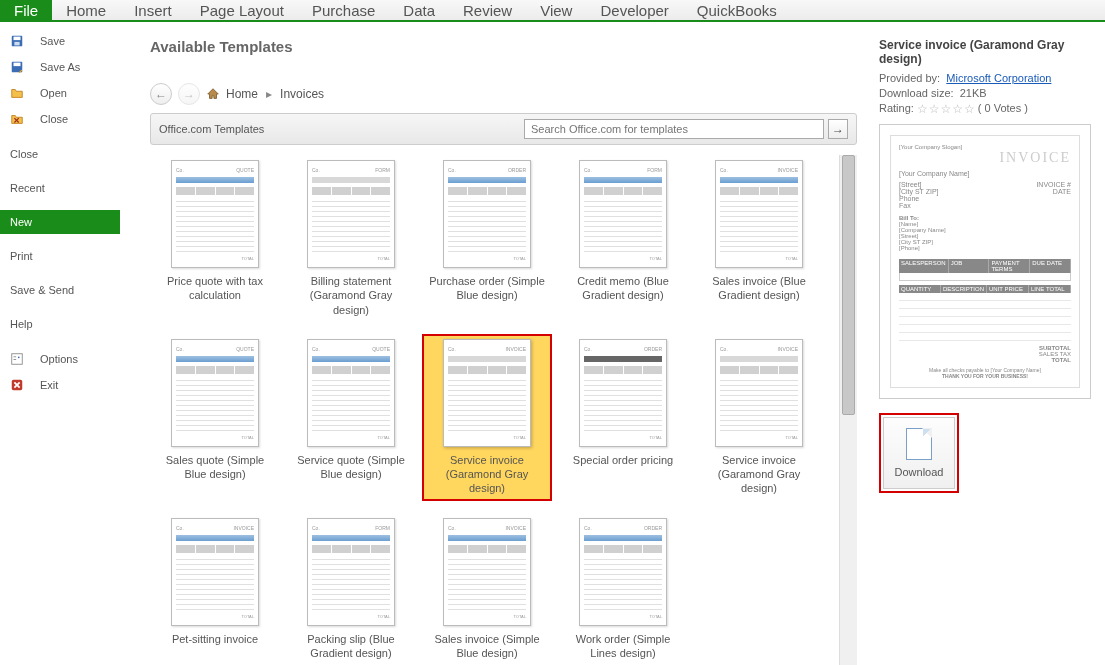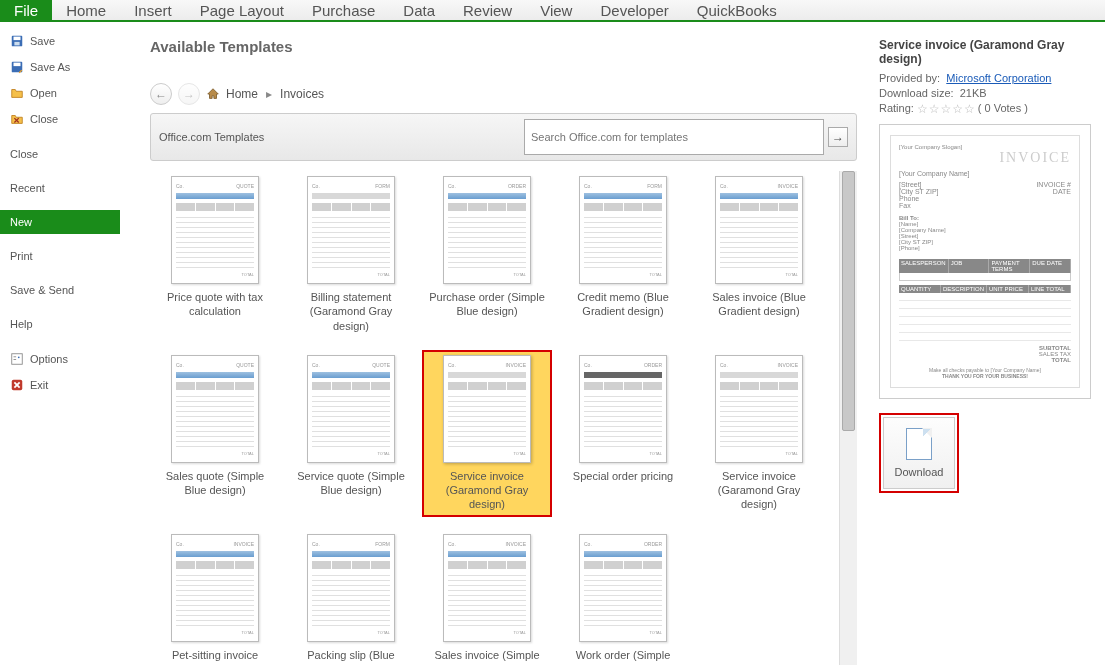--- a/index.html
+++ b/index.html
@@ -7,39 +7,39 @@
 
 
 .ribbon { height: 22px; background: linear-gradient(#f8f8f8,#ececec); border-bottom: 2px solid #1a8c1a; display: flex; align-items: center; }
 .ribbon .tab { padding: 16px 14px; height: 100%; display: flex; align-items: center; cursor: pointer; color: #555; font-size: 15px; }
 .ribbon .tab.active { background: #1a8c1a; color: #fff; font-weight: 400; }
 
 .main { display: flex; height: calc(100% - 22px); }
 
 
 .sidebar { width: 120px; background: #fff; padding-top: 6px; }
-.sidebar .item { padding: 6px 10px; display: flex; align-items: center; gap: 6px; cursor: pointer; color: #555; font-size: 11px; }
+.sidebar .item { padding: 6px 10px; display: flex; align-items: center; gap: 16px; cursor: pointer; color: #555; font-size: 11px; }
 .sidebar .sep { height: 10px; }
 .sidebar .item.selected { background: #1a8c1a; color: #fff; position: relative; }
 .sidebar .item.selected::after { content:''; position:absolute; right:-8px; top:50%; transform:translateY(-50%); border:8px solid transparent; border-left-color:#1a8c1a; }
 .icon { width: 14px; height: 14px; display: inline-flex; align-items: center; justify-content: center; flex-shrink:0; }
 .icon svg { width: 14px; height: 14px; }
 
 
 .content { flex: 1; display: flex; background: #fff; }
 .templates { flex: 1; padding: 16px 8px 0 30px; position: relative; }
 .templates h2 { font-size: 15px; font-weight: 600; color: #666; margin-bottom: 28px; }
 .navrow { display: flex; align-items: center; gap: 6px; margin-bottom: 8px; }
 .navbtn { width: 22px; height: 22px; border: 1px solid #ccc; border-radius: 50%; background: linear-gradient(#fff,#eee); display:flex; align-items:center; justify-content:center; cursor:pointer; color:#888; }
 .breadcrumb { display:flex; align-items:center; gap:8px; color:#555; }
 .breadcrumb .sep-arrow { color:#888; }
 .sectionbar { background: linear-gradient(#f6f6f6,#e8e8e8); border:1px solid #ccc; border-radius:3px; padding:5px 8px; display:flex; align-items:center; justify-content:space-between; margin-bottom:10px; }
 .sectionbar .title { color:#555; font-size:11px; }
 .search { display:flex; align-items:center; gap:4px; }
-.search input { width: 300px; height: 36px; border: 1px solid #aaa; padding: 0 6px; font-size: 11px; }
+.search input { width: 300px; height: 20px; border: 1px solid #aaa; padding: 0 6px; font-size: 11px; }
 .search .go { width:20px; height:20px; border:1px solid #aaa; background:linear-gradient(#fff,#eee); display:flex;align-items:center;justify-content:center; cursor:pointer; }
 
 .grid-wrap { display:flex; }
 .grid { flex:1; display: grid; grid-template-columns: repeat(5, 130px); gap: 12px 6px; padding-right: 4px; }
 .scrollbar { width: 18px; background:#f0f0f0; border-left:1px solid #ddd; position:relative; margin-left:4px; }
 .scrollbar .thumb { position:absolute; top:0; left:2px; right:2px; height:260px; background:#c8c8c8; border:1px solid #aaa; border-radius:2px; }
 
 .card { text-align:center; cursor:pointer; padding:4px; border:1px solid transparent; }
 .card .thumb { width: 88px; height: 108px; margin: 0 auto 6px; background:#fff; border:1px solid #bbb; box-shadow: 1px 1px 2px rgba(0,0,0,0.15); padding:6px 4px; overflow:hidden; display:flex; flex-direction:column; gap:2px; }
 .card .label { font-size: 11px; color:#555; line-height:1.3; }

